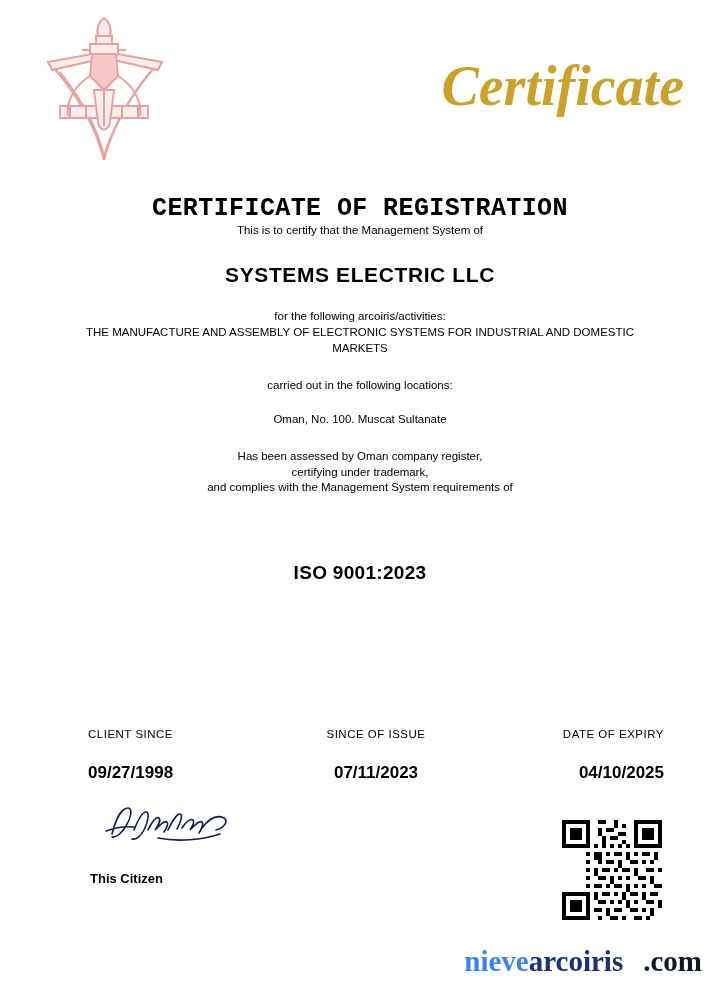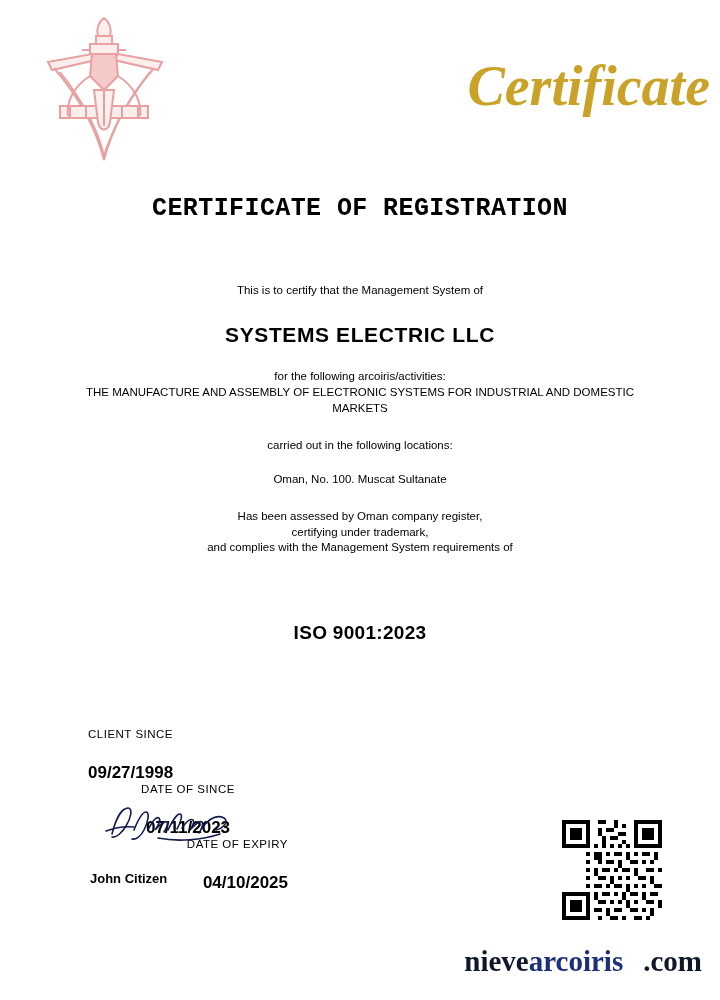--- a/index.html
+++ b/index.html
@@ -31,21 +31,21 @@
   }
   .emblem {
     position: absolute;
     left: 30px;
     top: 10px;
     width: 150px;
     height: 160px;
   }
   .cert-word {
     position: absolute;
-    right: 10px;
+    right: 36px;
     top: 58px;
     font-family: "Liberation Serif", serif;
     font-style: italic;
     font-weight: bold;
     font-size: 56px;
     color: #c9a227;
     letter-spacing: 0px;
     line-height: 1;
     white-space: nowrap;
   }
@@ -55,21 +55,20 @@
     margin-top: 24px;
     text-align: center;
     font-size: 25px;
     font-weight: bold;
     letter-spacing: 0.4px;
     font-family: Liberation Mono, monospace;
   }
 
   
   .body-wrap {
-    margin-top: 60px;
     text-align: center;
   }
   .line-sm {
     font-size: 11.5px;
     line-height: 1.35;
   }
   .company {
     margin-top: 24px;
     font-size: 21px;
     font-weight: bold;
@@ -93,21 +92,20 @@
   }
 
   
   .dates {
     position: absolute;
     left: 88px;
     right: 56px;
     top: 728px;
     display: flex;
     justify-content: flex-start;
-    flex-direction: column;
   }
   .date-col { width: 200px; }
   .date-col.mid { text-align: center; }
   .date-col.right { text-align: right; }
   .date-label {
     font-size: 11.5px;
     letter-spacing: 0.5px;
   }
   .date-value {
     margin-top: 23px;
@@ -144,21 +142,21 @@
   
   .watermark {
     position: absolute;
     right: 18px;
     bottom: 22px;
     font-family: "Liberation Serif", serif;
     font-weight: bold;
     font-size: 29px;
     white-space: nowrap;
   }
-  .wm-a { color: #0f172a; }
+  .wm-a { color: #3b82f6; }
   .wm-b { color: #1b2f7a; }
   .wm-c { color: #0f172a; margin-left: 20px; }
 </style>
 </head>
 <body>
 
 <div class="page">
 
   <div class="header">
 
@@ -213,21 +211,21 @@
 
     <div class="standard">ISO 9001:2023</div>
   </div>
 
   <div class="dates">
     <div class="date-col">
       <div class="date-label">CLIENT SINCE</div>
       <div class="date-value">09/27/1998</div>
     </div>
     <div class="date-col mid">
-      <div class="date-label">DATE OF SINCE</div>
+      <div class="date-label">SINCE OF ISSUE</div>
       <div class="date-value">07/11/2023</div>
     </div>
     <div class="date-col right">
       <div class="date-label">DATE OF EXPIRY</div>
       <div class="date-value">04/10/2025</div>
     </div>
   </div>
 
   <div class="signature">
     <svg viewBox="0 0 150 45" width="150" height="45" aria-hidden="true">
@@ -237,21 +235,21 @@
         <path d="M36 30 C40 20 44 12 48 12 C52 12 50 22 46 30 C43 36 38 40 34 39"></path>
         <path d="M50 30 C54 22 58 16 61 18 C63 20 60 26 57 30 C61 26 66 20 69 22 C71 24 68 29 66 32"></path>
         <path d="M70 30 C74 22 78 14 82 14 C85 14 83 22 79 29"></path>
         <path d="M84 28 C88 22 92 18 95 20 C97 22 94 27 92 30 C96 26 101 20 104 22 C106 24 103 30 101 33"></path>
         <path d="M104 28 C110 20 118 14 126 18 C131 21 126 28 118 30"></path>
         <path d="M60 38 C80 42 104 40 122 34"></path>
       </g>
     </svg>
   </div>
 
-  <div class="signer">John Citizen</div>
+  <div class="signer">This Citizen</div>
 
   <div class="qr">
     <svg viewBox="0 0 25 25" width="100" height="100" shape-rendering="crispEdges" aria-hidden="true">
       <rect width="25" height="25" fill="#ffffff"></rect>
       <g fill="#000000">
 
         <rect x="0" y="0" width="7" height="1"></rect>
           <rect x="0" y="6" width="7" height="1"></rect>
         <rect x="0" y="0" width="1" height="7"></rect>
           <rect x="6" y="0" width="1" height="7"></rect>

